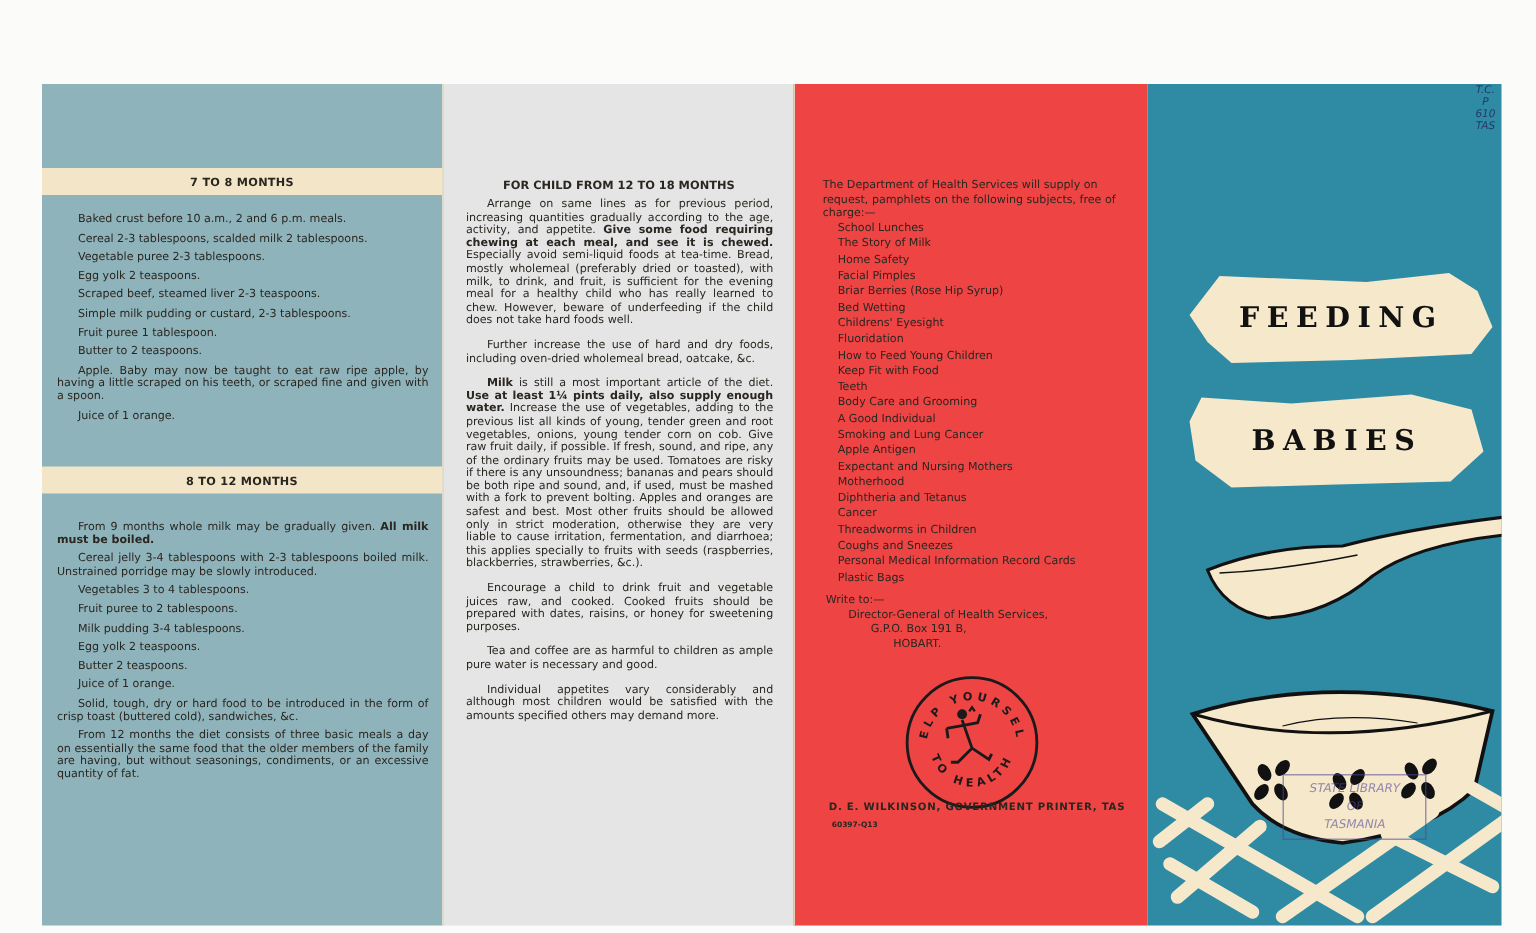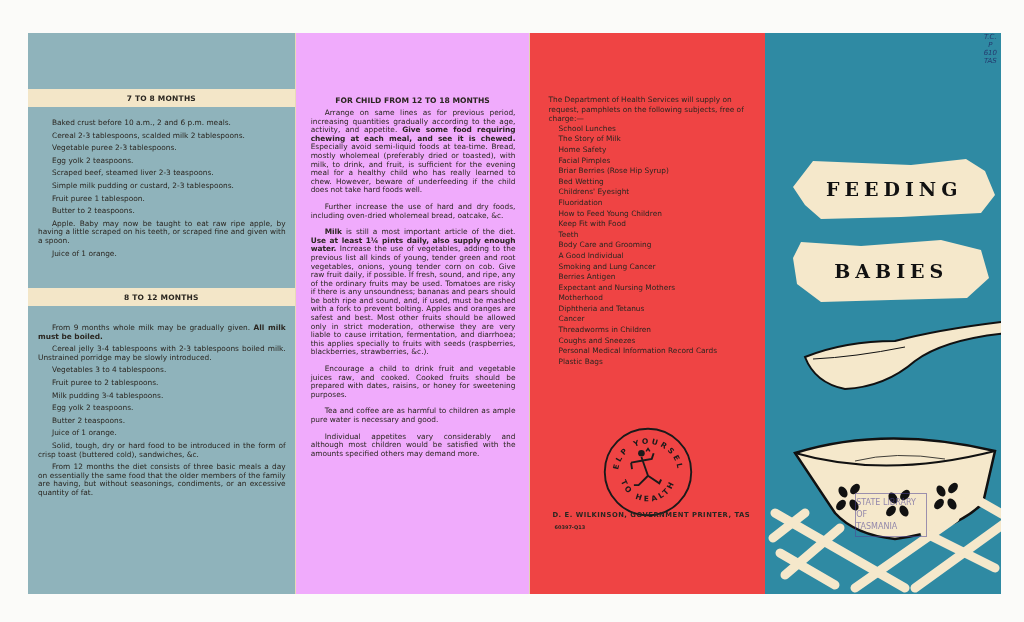--- a/index.html
+++ b/index.html
@@ -1,20 +1,20 @@
 <!DOCTYPE html>
 <html><head>
 <meta charset="utf-8">
 <style>
   html,body{margin:0;padding:0;}
   body{width:1024px;height:622px;background:#fbfbf9;position:relative;overflow:hidden;font-family:"DejaVu Sans",sans-serif;color:#2a2620;}
   .brochure{position:absolute;left:28px;top:33px;width:973px;height:561px;display:flex;}
-  .panel{position:relative;height:100%;box-sizing:border-box;}
+  .panel{position:relative;height:100%;box-sizing:border-box;margin-top:23px;}
   .p1{width:276px;background:#8fb3bb;}
-  .p2{width:243px;background:#f0abfc;border-left:1px solid #e8d9b6;}
+  .p2{width:243px;background:#e5e5e5;border-left:1px solid #e8d9b6;}
   .p3{width:244px;background:#ef4444;border-left:1px solid #e3d3b0;}
   .p4{width:244px;background:#2f8aa3;overflow:hidden;}
   .band{position:absolute;left:0;width:100%;height:18px;background:#f3e6c8;display:flex;align-items:center;justify-content:center;font-weight:bold;font-size:7.5px;letter-spacing:0.2px;}
   .txt{position:absolute;left:10px;right:9px;font-size:7.4px;line-height:8.6px;text-align:justify;}
   .txt p{margin:0 0 4px 0;text-indent:14px;}
   .p2 .txt{left:15px;right:14px;}
   .p2 .heading{position:absolute;left:0;width:100%;top:63px;text-align:center;font-weight:bold;font-size:7.6px;}
   .p2 .txt p{margin-bottom:8px;}
   .p3 .intro{position:absolute;left:18px;right:14px;top:62px;font-size:7.4px;line-height:9.6px;}
   .p3 ul{list-style:none;margin:0;padding:0 0 0 10px;}
@@ -23,21 +23,21 @@
   .p3 .addr{padding-left:15px;}
   .p3 .addr div:nth-child(2){padding-left:15px;}
   .p3 .addr div:nth-child(3){padding-left:30px;}
   .logo{position:absolute;left:71px;top:392px;width:94px;height:94px;}
   .printer{position:absolute;left:22px;top:478px;font-size:6.8px;font-weight:bold;letter-spacing:0.5px;}
   .code{position:absolute;left:24px;top:491px;font-size:5px;font-weight:bold;}
   .title-shape{position:absolute;display:flex;align-items:center;justify-content:center;}
   .title-shape svg{position:absolute;left:0;top:0;}
   .title-shape span{position:relative;font-family:"DejaVu Serif",serif;font-weight:bold;font-size:19px;letter-spacing:5px;color:#111;}
   .note{position:absolute;right:4px;top:0px;font-size:7px;color:#243a6e;line-height:8px;text-align:center;font-style:italic;}
-  .stamp{position:absolute;left:90px;top:460px;width:72px;height:44px;border:1.5px solid rgba(80,70,150,0.55);color:rgba(80,70,150,0.6);font-size:8px;text-align:left;line-height:12px;box-sizing:border-box;padding-top:3px;}
+  .stamp{position:absolute;left:90px;top:460px;width:96px;height:44px;border:1.5px solid rgba(80,70,150,0.55);color:rgba(80,70,150,0.6);font-size:8px;text-align:center;line-height:12px;box-sizing:border-box;padding-top:3px;font-style:italic;}
 </style>
 </head>
 <body>
 
 <div class="brochure">
 
   <div class="panel p1">
     <div class="band" style="top:56px;">7 TO 8 MONTHS</div>
     <div class="txt" style="top:86px;">
       <p>Baked crust before 10 a.m., 2 and 6 p.m. meals.</p>
@@ -89,30 +89,38 @@
         <li>Briar Berries (Rose Hip Syrup)</li>
         <li>Bed Wetting</li>
         <li>Childrens' Eyesight</li>
         <li>Fluoridation</li>
         <li>How to Feed Young Children</li>
         <li>Keep Fit with Food</li>
         <li>Teeth</li>
         <li>Body Care and Grooming</li>
         <li>A Good Individual</li>
         <li>Smoking and Lung Cancer</li>
-        <li>Berries Antigen</li>
+        <li>Apple Antigen</li>
         <li>Expectant and Nursing Mothers</li>
         <li>Motherhood</li>
         <li>Diphtheria and Tetanus</li>
         <li>Cancer</li>
         <li>Threadworms in Children</li>
         <li>Coughs and Sneezes</li>
         <li>Personal Medical Information Record Cards</li>
         <li>Plastic Bags</li>
       </ul>
+    </div>
+    <div class="write">
+      <div>Write to:—</div>
+      <div class="addr">
+        <div>Director-General of Health Services,</div>
+        <div>G.P.O. Box 191 B,</div>
+        <div>HOBART.</div>
+      </div>
     </div>
     <svg class="logo" viewBox="0 0 100 100">
       <defs>
         <path id="arcTop" d="M 18 52 A 32 32 0 0 1 82 52"></path>
         <path id="arcBot" d="M 22 62 A 30 30 0 0 0 78 62"></path>
       </defs>
       <circle cx="50" cy="50" r="46" fill="none" stroke="#1a1a1a" stroke-width="2"></circle>
       <text font-size="8" font-weight="bold" letter-spacing="3" fill="#1a1a1a" font-family="DejaVu Sans, sans-serif"><textPath href="#arcTop" startOffset="50%" text-anchor="middle">HELP YOURSELF</textPath></text>
       <text font-size="8" font-weight="bold" letter-spacing="3" fill="#1a1a1a" font-family="DejaVu Sans, sans-serif"><textPath href="#arcBot" startOffset="50%" text-anchor="middle">TO HEALTH</textPath></text>
       <circle cx="43" cy="30" r="3.5" fill="#1a1a1a"></circle>

